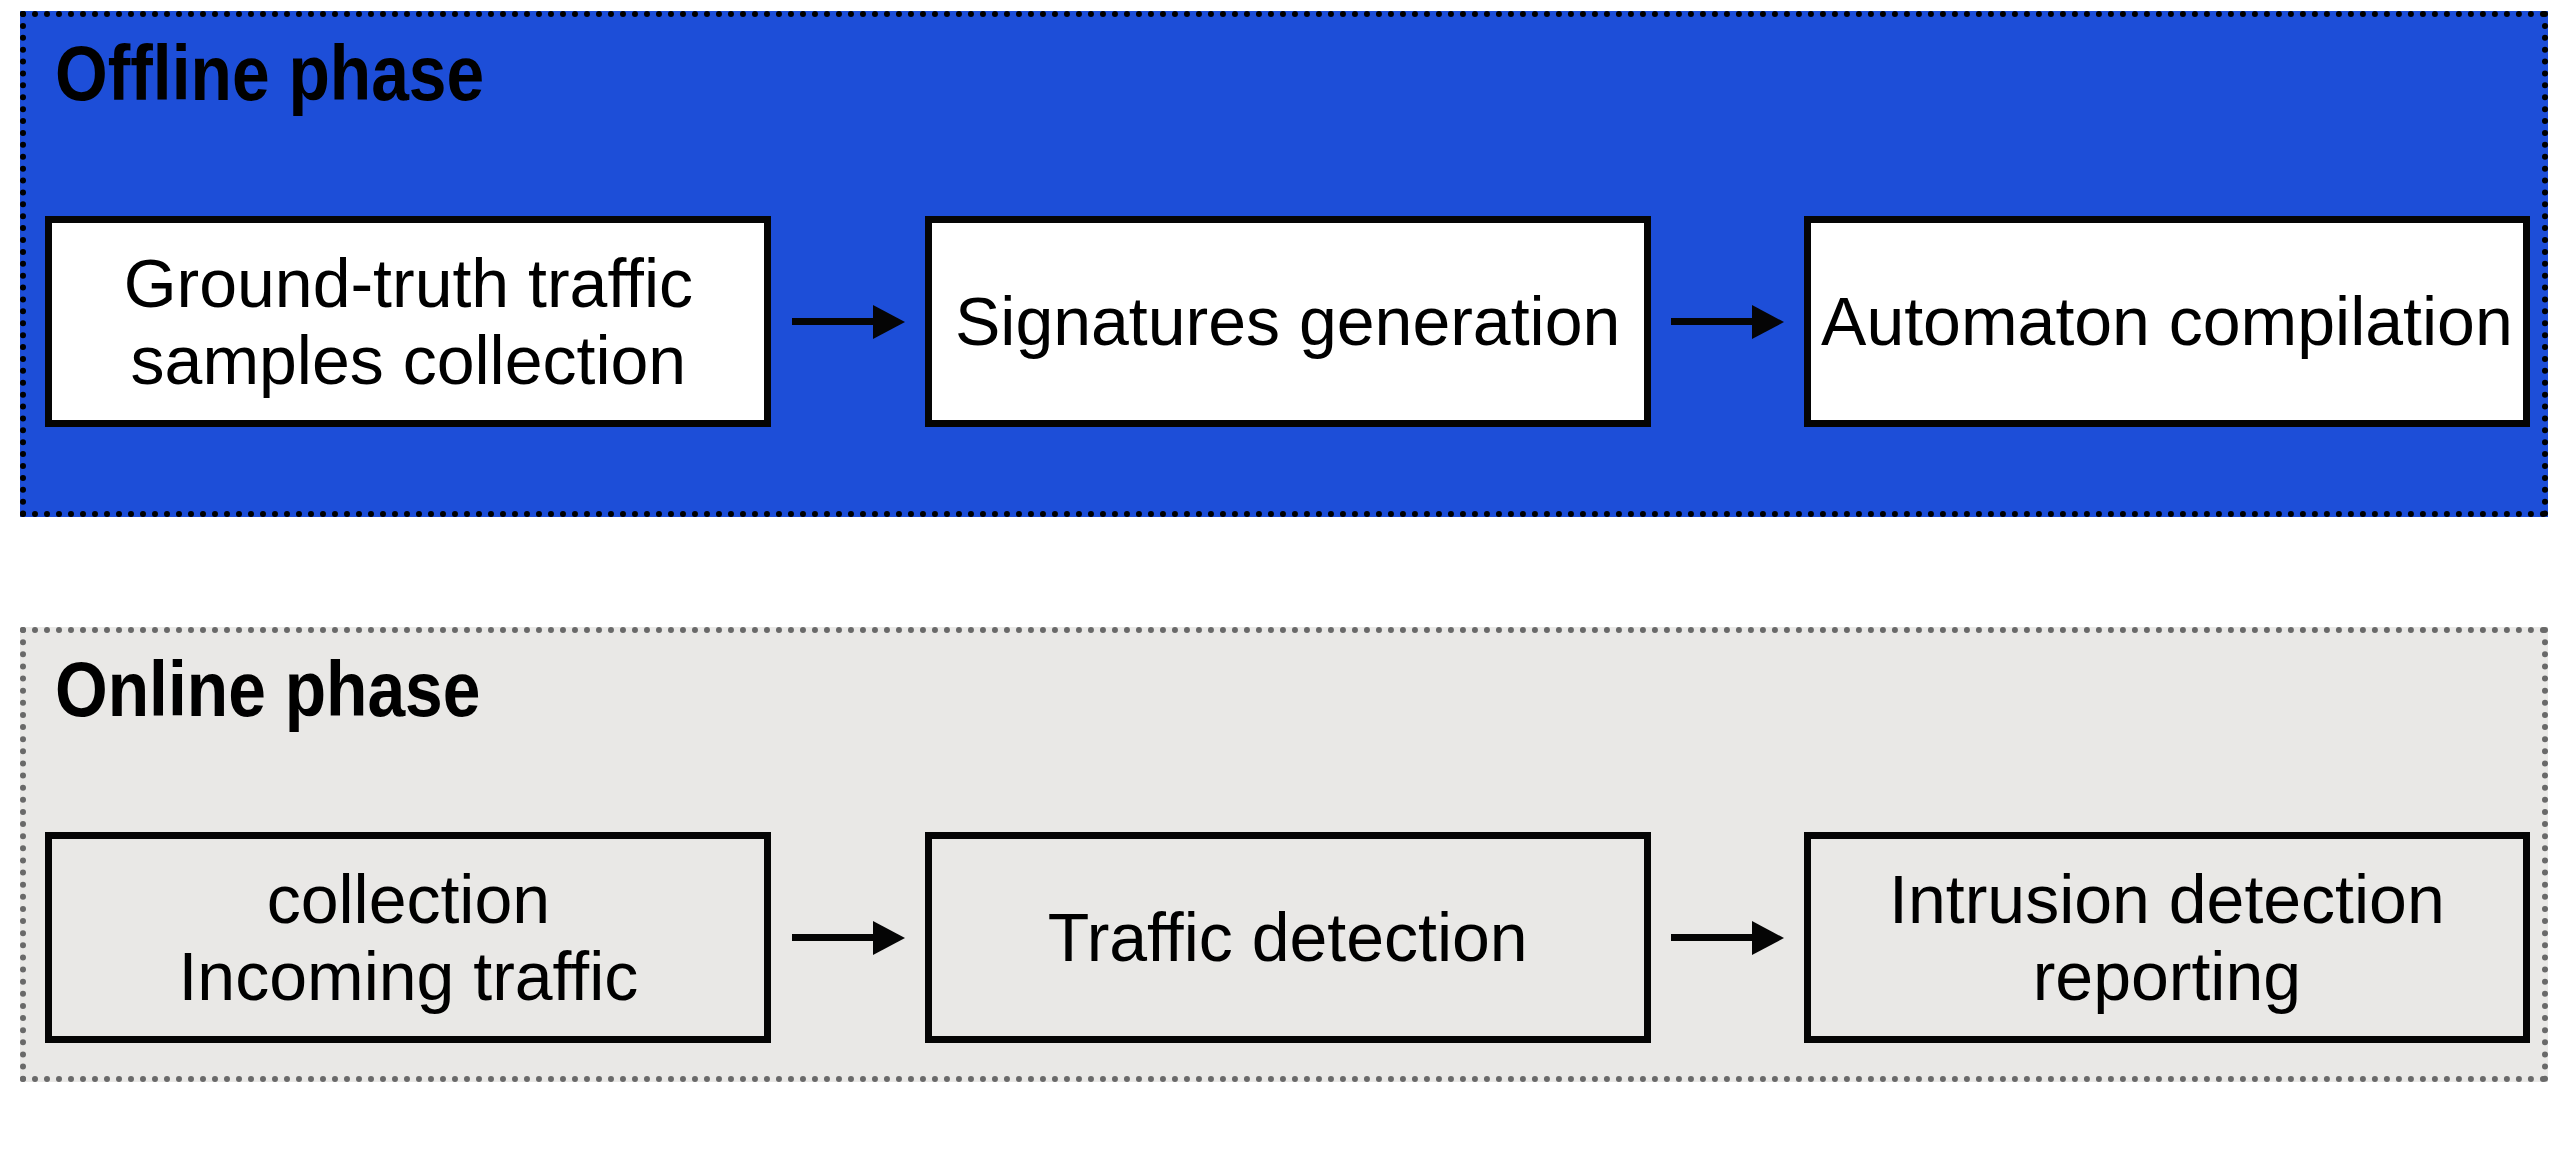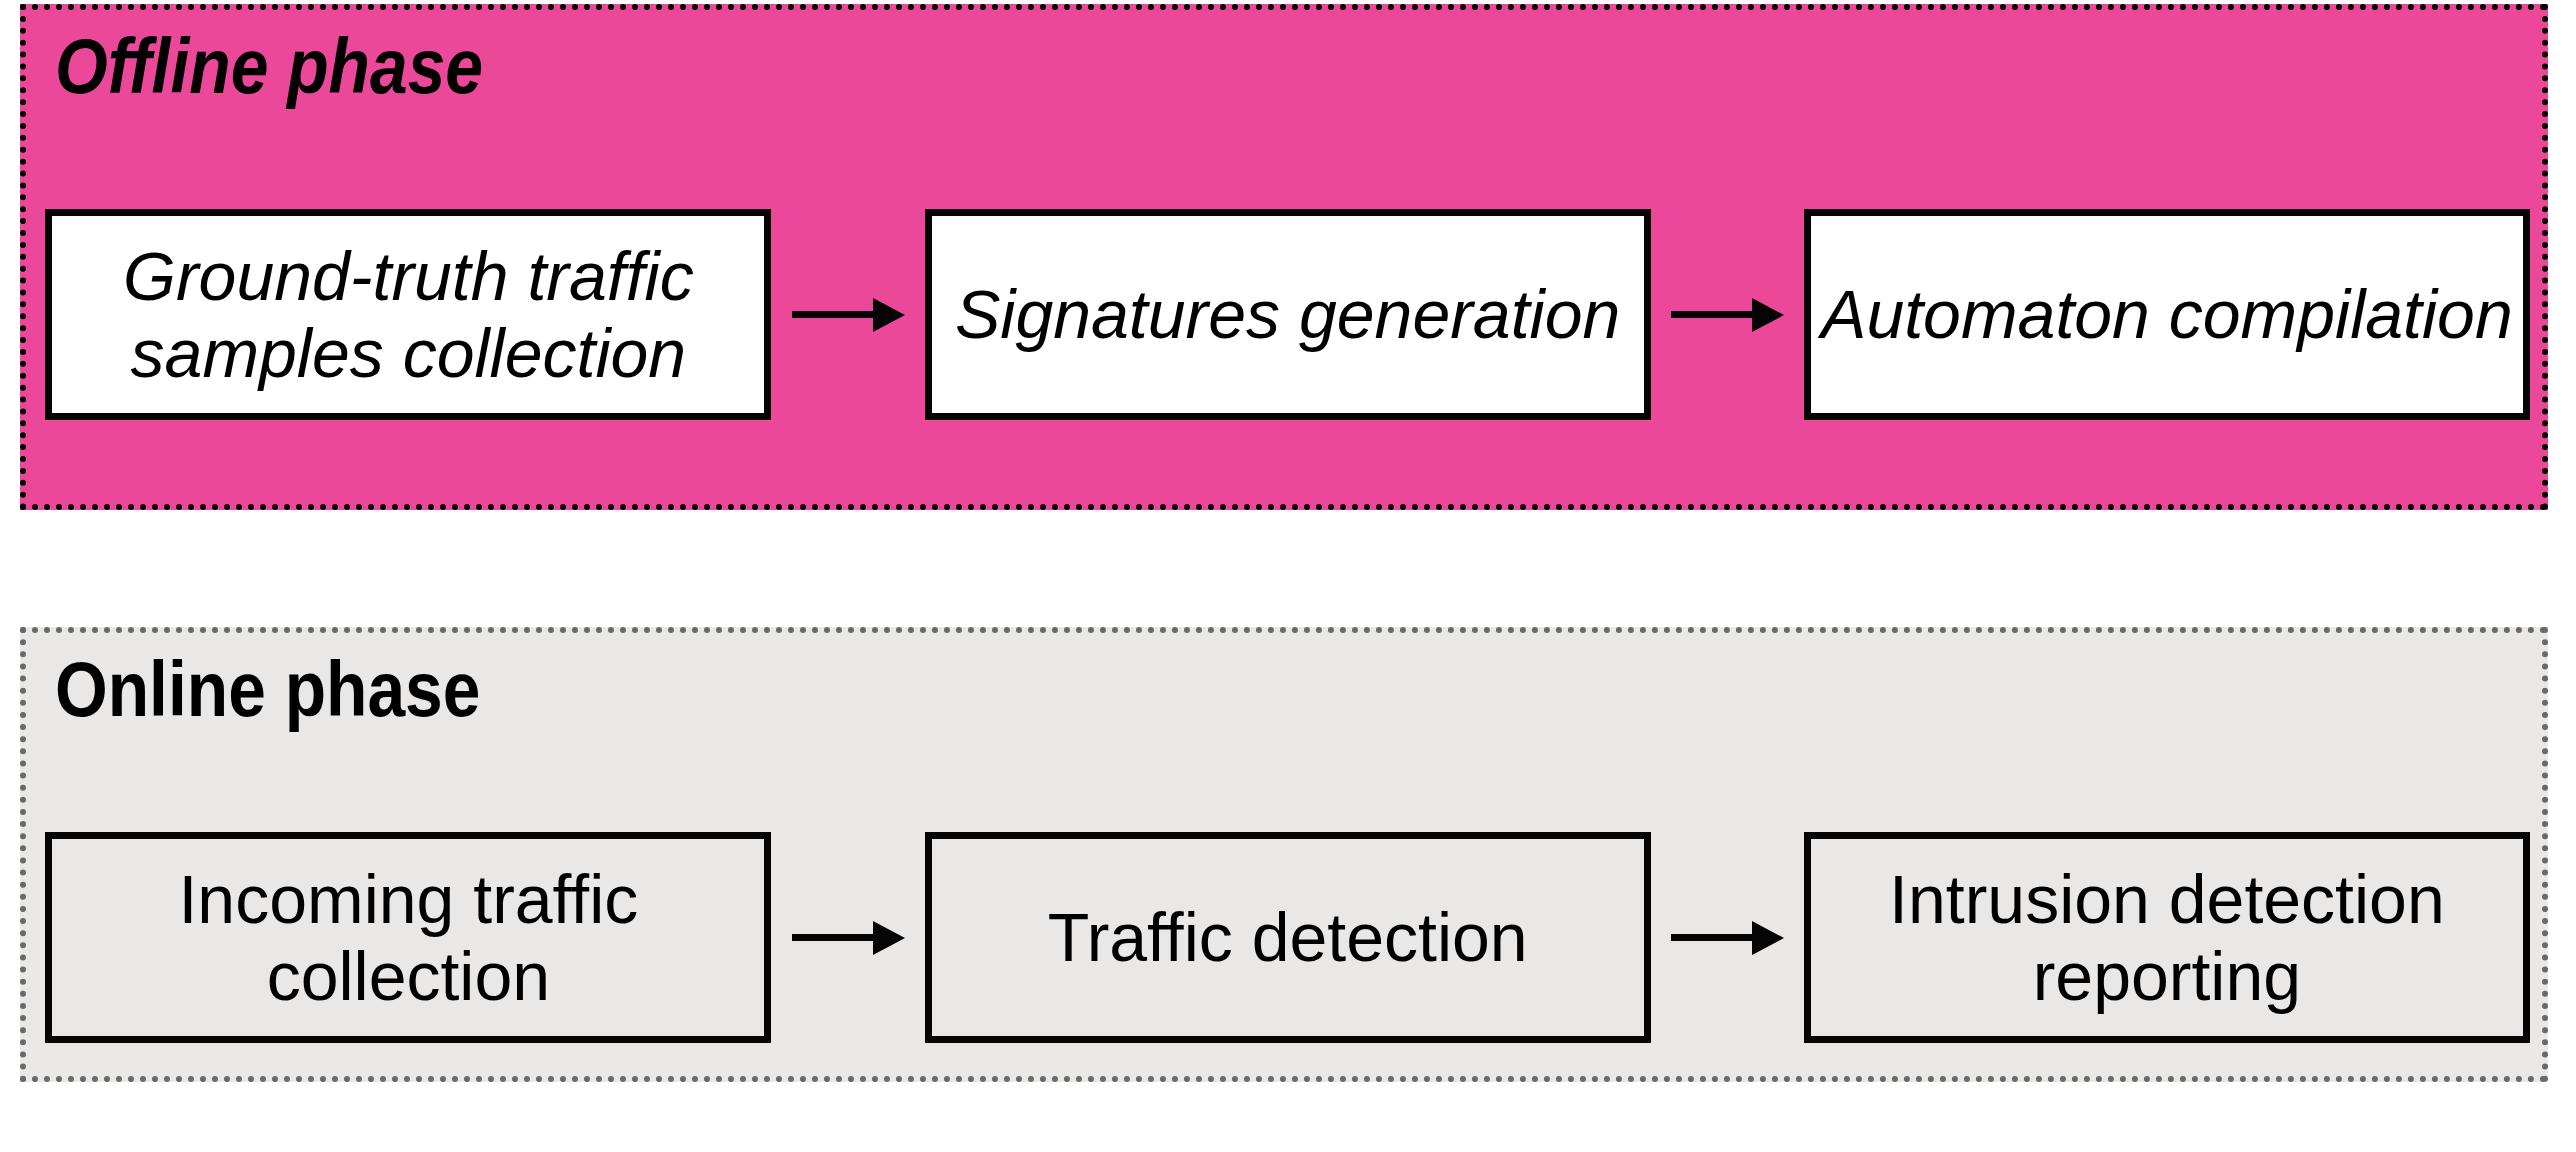--- a/index.html
+++ b/index.html
@@ -15,24 +15,23 @@
     color: #000000;
     overflow: hidden;
   }
   .phase {
     box-sizing: border-box;
     position: absolute;
     left: 19.7px;
     width: 2528px;
   }
   .phase.offline {
-    top: 4px; height: 506px;
+    top: 11px; height: 506px;
     border: 6.9px dotted #000000;
-    background: #ec4899;
-    font-style: italic;
+    background: #1d4ed8;
   }
   .phase.online {
     top: 627px; height: 455px;
     border: 6.9px dotted #696969;
     background: #e9e8e6;
   }
   .phase-title {
     position: absolute;
     left: 29.5px; top: 9.8px;
     margin: 0;
@@ -122,22 +121,22 @@
 
     </div>
   </section>
 
   <section class="phase online">
     <h2 class="phase-title"><span class="squeeze">Online phase</span></h2>
 
     <div class="row">
 
       <div class="box">
+        <span class="line">collection</span>
         <span class="line">Incoming traffic</span>
-        <span class="line">collection</span>
       </div>
 
       <div class="arrow">
         <i class="shaft"></i>
           <i class="head"></i>
       </div>
 
       <div class="box">
         <span class="line">Traffic detection</span>
       </div>

